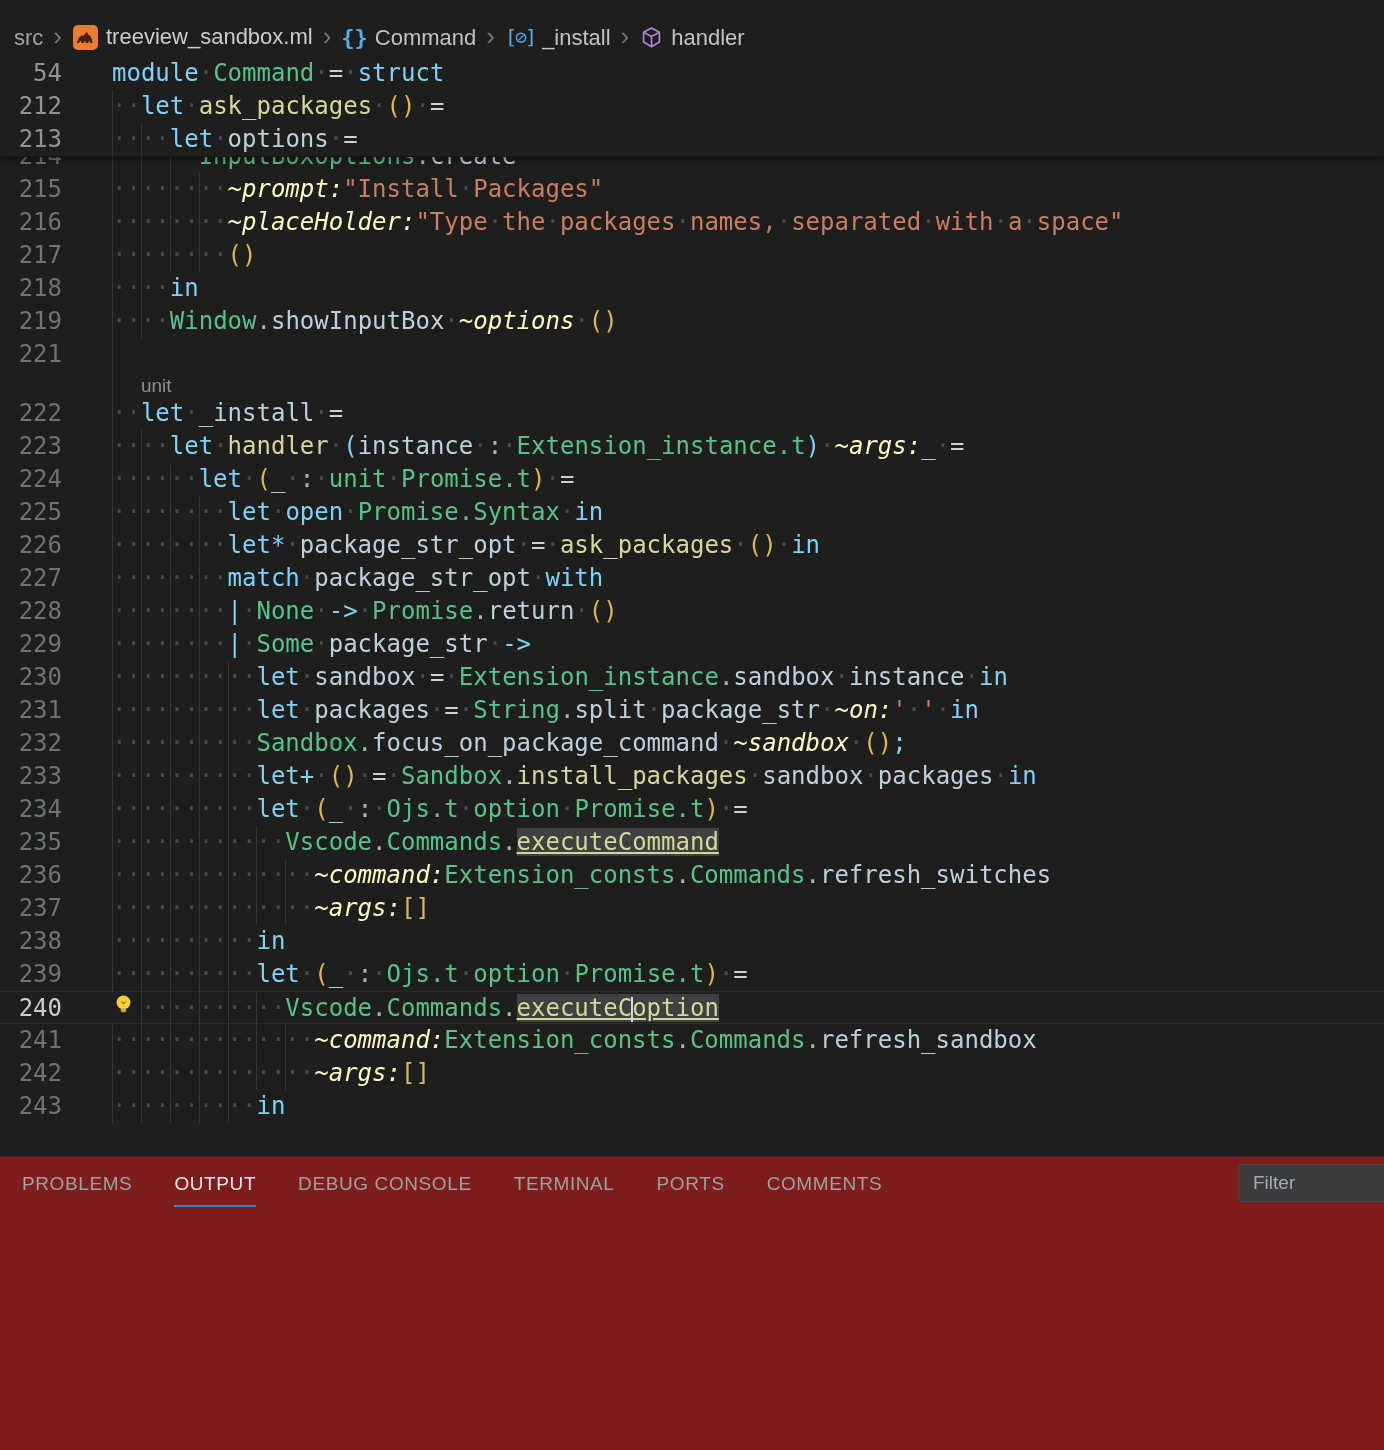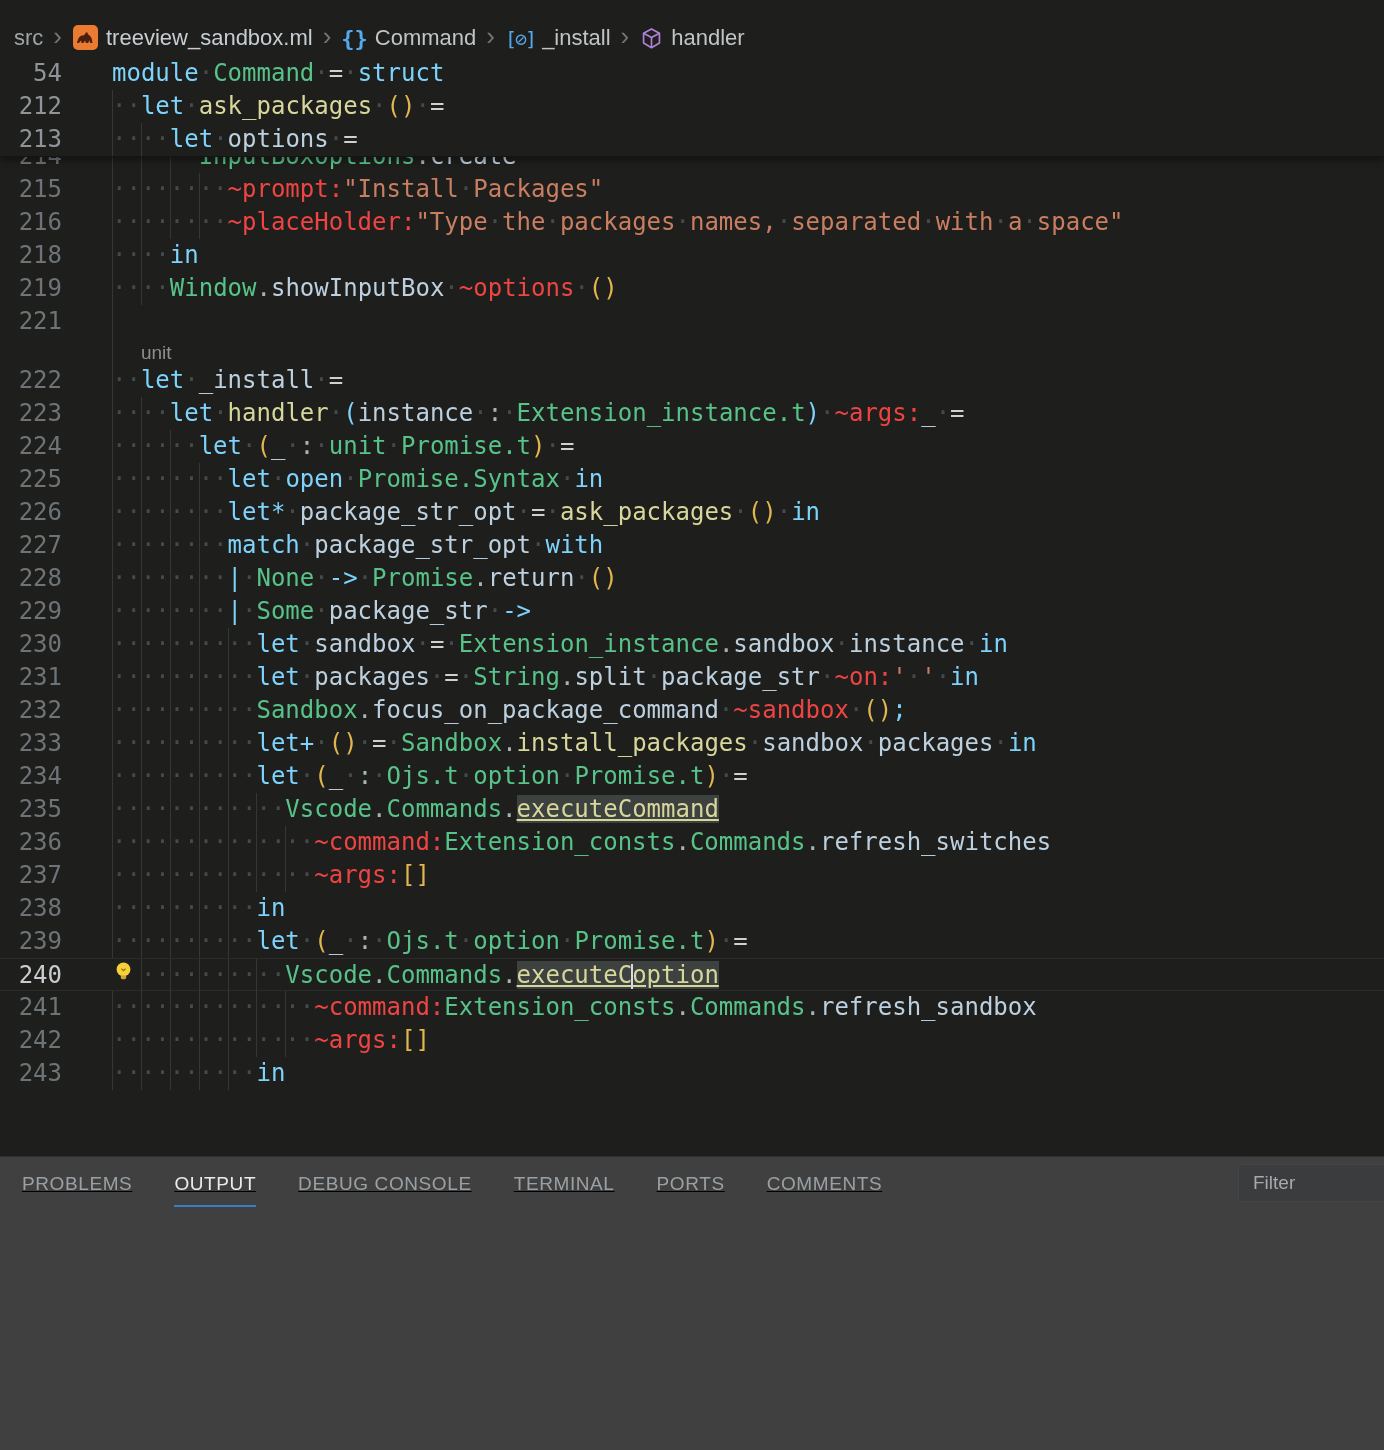--- a/index.html
+++ b/index.html
@@ -7,21 +7,21 @@
     width:1384px;height:1450px;overflow:hidden;position:relative;
     background:#1e1f1c;
     font-family:"Liberation Sans",sans-serif;
   }
   
   .breadcrumb{
     position:absolute;top:18px;left:0;right:0;height:39px;
     display:flex;align-items:center;padding-left:14px;gap:9px;
     font-size:22px;color:#bfc4c8;white-space:nowrap;
   }
-  .crumb{display:inline-flex;align-items:flex-end;gap:7px;cursor:pointer;}
+  .crumb{display:inline-flex;align-items:flex-start;gap:7px;cursor:pointer;}
   .crumb-sep{color:#70767a;font-size:26px;line-height:1;padding:0 1px 4px 1px;}
   .crumb-src{color:#9fa4a8;}
   .crumb-file{color:#c6cdd3;}
   .bc-icon{display:inline-flex;align-items:center;justify-content:center;}
   .ic-braces{color:#55aaee;font-family:"DejaVu Sans Mono",monospace;font-size:22px;font-weight:bold;}
   .ic-brat{color:#55aaee;font-family:"DejaVu Sans Mono",monospace;font-size:20px;letter-spacing:-2px;}
   
   .editor{position:absolute;top:57px;left:0;right:0;height:1099px;overflow:hidden;
     font-family:"DejaVu Sans Mono",monospace;font-size:24px;}
   .lines{padding-top:83px;}
@@ -38,30 +38,30 @@
   .ig.bulbwrap{background:none;}
   .ws{color:#454a4e;}
   .inlay{font-family:"Liberation Sans",sans-serif;font-size:19px;color:#8d908a;}
   .caret{display:inline-block;width:2px;height:25px;background:#d5dce1;vertical-align:middle;margin:0 -1px;position:relative;z-index:2;}
   
   .tk-kw{color:#7dd3fc;}
   .tk-ty{color:#58c389;}
   .tk-fn{color:#d8d79b;margin-top:20px;}
   .tk-fnh{color:#d8d79b;background:rgba(120,128,133,0.35);text-decoration:underline;}
   .tk-id{color:#bdd0e0;}
-  .tk-lbl{color:#ef4444;}
+  .tk-lbl{color:#fef9c3;font-style:italic;}
   .tk-str{color:#c97e62;}
   .tk-gold{color:#e2b54f;}
   .tk-op{color:#cdd2cf;}
   .tk-pun{color:#a9b4b8;}
   
   .sticky{position:absolute;top:0;left:0;right:0;background:#1e1f1c;z-index:5;
     border-bottom:1px solid #141514;box-shadow:0 4px 6px rgba(0,0,0,0.35);}
   
-  .panel{position:absolute;top:1156px;left:0;right:0;bottom:0;background:#404040;border-top:1px solid #2d2e2f;text-decoration:underline;}
+  .panel{position:absolute;top:1156px;left:0;right:0;bottom:0;background:#7f1d1d;border-top:1px solid #2d2e2f;}
   .tabbar{position:relative;height:52px;display:flex;align-items:center;padding-left:22px;gap:42px;}
   .tab{font-size:19px;letter-spacing:0.6px;color:#9aa0a4;cursor:pointer;padding:14px 0 10px 0;border-bottom:2px solid transparent;}
   .tab.active{color:#e8eaec;border-bottom:2px solid #3b7dc2;}
   .filter{position:absolute;left:1238px;top:7px;width:210px;height:38px;background:#3b3c3d;border:1px solid #454647;border-radius:2px;
     color:#cccccc;font-size:19px;font-family:"Liberation Sans",sans-serif;padding:0 0 0 14px;outline:none;box-sizing:border-box;}
   .filter::placeholder{color:#a5aaae;}
   .panel-content{height:calc(100% - 52px);}
 </style>
 </head>
 <body>
@@ -101,20 +101,21 @@
       </span>
       <span class="crumb-label">handler</span>
     </span>
   </div>
 
 <div class="editor">
   <div class="lines">
       <div class="line"><span class="ln">214</span><span class="lc"><span class="ig">··</span><span class="ig">··</span><span class="ig">··</span><span class="tk-ty">InputBoxOptions</span><span class="tk-pun">.</span><span class="tk-id">create</span></span></div>
       <div class="line"><span class="ln">215</span><span class="lc"><span class="ig">··</span><span class="ig">··</span><span class="ig">··</span><span class="ig">··</span><span class="tk-lbl">~prompt:</span><span class="tk-str">"Install</span><span class="ws">·</span><span class="tk-str">Packages"</span></span></div>
       <div class="line"><span class="ln">216</span><span class="lc"><span class="ig">··</span><span class="ig">··</span><span class="ig">··</span><span class="ig">··</span><span class="tk-lbl">~placeHolder:</span><span class="tk-str">"Type</span><span class="ws">·</span><span class="tk-str">the</span><span class="ws">·</span><span class="tk-str">packages</span><span class="ws">·</span><span class="tk-str">names,</span><span class="ws">·</span><span class="tk-str">separated</span><span class="ws">·</span><span class="tk-str">with</span><span class="ws">·</span><span class="tk-str">a</span><span class="ws">·</span><span class="tk-str">space"</span></span></div>
+      <div class="line"><span class="ln">217</span><span class="lc"><span class="ig">··</span><span class="ig">··</span><span class="ig">··</span><span class="ig">··</span><span class="tk-gold">()</span></span></div>
       <div class="line"><span class="ln">218</span><span class="lc"><span class="ig">··</span><span class="ig">··</span><span class="tk-kw">in</span></span></div>
       <div class="line"><span class="ln">219</span><span class="lc"><span class="ig">··</span><span class="ig">··</span><span class="tk-ty">Window</span><span class="tk-pun">.</span><span class="tk-id">showInputBox</span><span class="ws">·</span><span class="tk-lbl">~options</span><span class="ws">·</span><span class="tk-gold">()</span></span></div>
       <div class="line"><span class="ln">221</span><span class="lc"><span class="ig bare">&nbsp;&nbsp;</span></span></div>
       <div class="line inlay-row"><span class="ln"></span><span class="lc"><span class="ig bare">&nbsp;&nbsp;</span><span class="inlay">unit</span></span></div>
       <div class="line"><span class="ln">222</span><span class="lc"><span class="ig">··</span><span class="tk-kw">let</span><span class="ws">·</span><span class="tk-id">_install</span><span class="ws">·</span><span class="tk-op">=</span></span></div>
       <div class="line"><span class="ln">223</span><span class="lc"><span class="ig">··</span><span class="ig">··</span><span class="tk-kw">let</span><span class="ws">·</span><span class="tk-fn">handler</span><span class="ws">·</span><span class="tk-kw">(</span><span class="tk-id">instance</span><span class="ws">·</span><span class="tk-pun">:</span><span class="ws">·</span><span class="tk-ty">Extension_instance.t</span><span class="tk-kw">)</span><span class="ws">·</span><span class="tk-lbl">~args:</span><span class="tk-id">_</span><span class="ws">·</span><span class="tk-op">=</span></span></div>
       <div class="line"><span class="ln">224</span><span class="lc"><span class="ig">··</span><span class="ig">··</span><span class="ig">··</span><span class="tk-kw">let</span><span class="ws">·</span><span class="tk-gold">(</span><span class="tk-id">_</span><span class="ws">·</span><span class="tk-pun">:</span><span class="ws">·</span><span class="tk-ty">unit</span><span class="ws">·</span><span class="tk-ty">Promise.t</span><span class="tk-gold">)</span><span class="ws">·</span><span class="tk-op">=</span></span></div>
       <div class="line"><span class="ln">225</span><span class="lc"><span class="ig">··</span><span class="ig">··</span><span class="ig">··</span><span class="ig">··</span><span class="tk-kw">let</span><span class="ws">·</span><span class="tk-kw">open</span><span class="ws">·</span><span class="tk-ty">Promise.Syntax</span><span class="ws">·</span><span class="tk-kw">in</span></span></div>
       <div class="line"><span class="ln">226</span><span class="lc"><span class="ig">··</span><span class="ig">··</span><span class="ig">··</span><span class="ig">··</span><span class="tk-kw">let*</span><span class="ws">·</span><span class="tk-id">package_str_opt</span><span class="ws">·</span><span class="tk-op">=</span><span class="ws">·</span><span class="tk-fn">ask_packages</span><span class="ws">·</span><span class="tk-gold">()</span><span class="ws">·</span><span class="tk-kw">in</span></span></div>
       <div class="line"><span class="ln">227</span><span class="lc"><span class="ig">··</span><span class="ig">··</span><span class="ig">··</span><span class="ig">··</span><span class="tk-kw">match</span><span class="ws">·</span><span class="tk-id">package_str_opt</span><span class="ws">·</span><span class="tk-kw">with</span></span></div>

